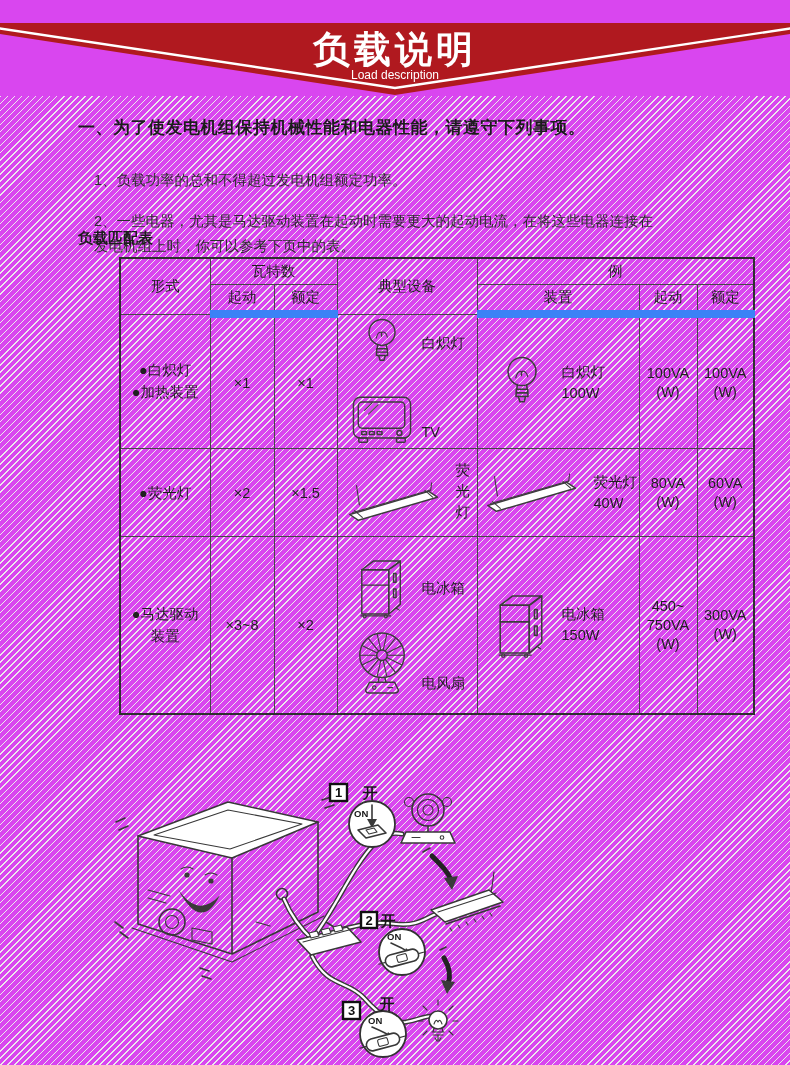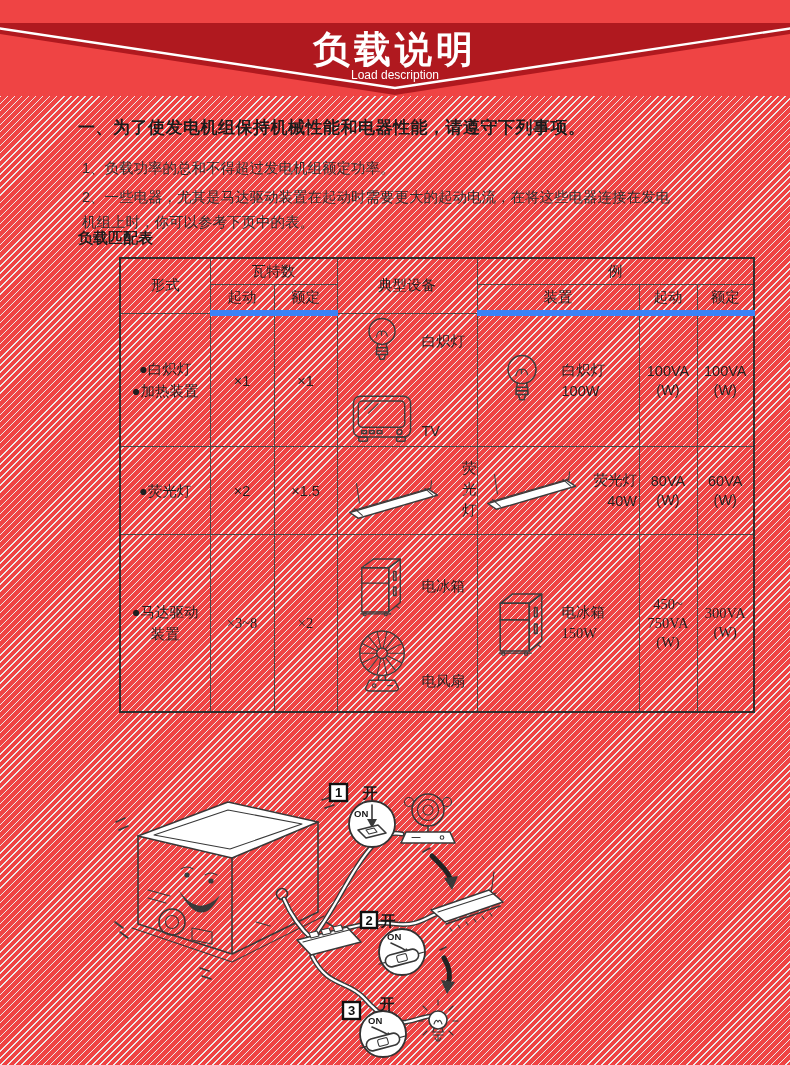--- a/index.html
+++ b/index.html
@@ -1,49 +1,49 @@
 <!DOCTYPE html>
 <html><head>
 <meta charset="utf-8">
 <style>
   html,body{margin:0;padding:0;}
-  .page{position:relative;width:790px;height:1065px;background:#ef4444;overflow:hidden;
+  .page{position:relative;width:790px;height:1065px;background:#d946ef;overflow:hidden;
         font-family:"Liberation Sans","DejaVu Sans",sans-serif;color:#1f1f1f;}
   .hatch{position:absolute;left:0;top:96px;width:790px;height:969px;
          background:repeating-linear-gradient(135deg,#ebebeb 0,#ebebeb 1px,rgba(0,0,0,0) 1px,rgba(0,0,0,0) 5px);}
   .banner-svg{position:absolute;left:0;top:0;z-index:2;}
   .banner-title{position:absolute;left:0;top:25px;width:790px;text-align:center;z-index:3;
                 font-size:37px;font-weight:700;color:#fff;letter-spacing:4px;}
   .banner-sub{position:absolute;left:0;top:68px;width:790px;text-align:center;z-index:3;
               font-size:12px;color:#fff;}
   .sec-heading{position:absolute;font-size:17px;font-weight:700;color:#1c1c1c;letter-spacing:.5px;z-index:4;}
   #s1-heading{left:78px;top:116px;font-family:Liberation Serif, serif;}
   #s2-heading{left:78px;top:735px;}
   .body-text{position:absolute;left:78px;top:152px;width:598px;font-size:14.5px;line-height:25px;color:#2d2d2d;z-index:4;}
-  .body-text p{margin:4px;}
+  .body-text p{margin:16px;}
   .tbl-caption{position:absolute;left:78px;top:229px;font-size:15px;font-weight:700;color:#1c1c1c;z-index:4;}
   table.load{position:absolute;left:78px;top:257px;border-collapse:collapse;table-layout:fixed;
              border:2px solid #2e2e2e;z-index:4;margin-left:41px;}
   .load td{border:1.4px solid #474747;font-size:14.5px;color:#1f1f1f;text-align:center;
            vertical-align:middle;padding:0;}
   .load tr.hrow td{height:25px;}
-  .load tr.h2 td{border-bottom:6px solid #3b82f6;}
+  .load tr.h2 td{border-bottom:8px solid #3b82f6;}
   .load tr.r0 td{height:130px;}
   .load tr.r1 td{height:87px;}
-  .load tr.r2 td{height:176px;font-family:Liberation Serif, serif;}
+  .load tr.r2 td{height:176px;}
   .type-cell{text-align:left;padding:0 4px 0 7px;white-space:pre-line;line-height:22px;}
   .num-cell{font-size:15px;}
   .ex-cell{white-space:pre-line;font-size:13.5px;line-height:19px;}
   .stack{display:flex;flex-direction:column;justify-content:center;gap:26px;padding-left:12px;}
   .itm{display:flex;align-items:center;}
   .itm.bottom{align-items:flex-end;}
   .ibox{display:flex;justify-content:center;align-items:center;}
   .w64{width:64px;} .w104{width:104px;}
   .lbl{font-size:14.5px;white-space:pre-line;text-align:left;line-height:21px;padding-left:8px;}
-  .itm.bottom .lbl{padding-bottom:2px;text-align:right;}
+  .itm.bottom .lbl{padding-bottom:2px;}
   svg.art{stroke:#3c3c3c;fill:none;stroke-width:1.5;stroke-linecap:round;stroke-linejoin:round;}
   .illus{position:absolute;left:60px;top:772px;z-index:4;}
   .ln{stroke:#383838;fill:none;stroke-width:1.6;stroke-linecap:round;stroke-linejoin:round;}
   .thin{stroke-width:1.1;}
   .cord-o{stroke:#383838;stroke-width:5;fill:none;stroke-linecap:round;}
   .cord-i{stroke:#ffffff;stroke-width:2.2;fill:none;stroke-linecap:round;}
   .wfill{fill:#ffffff;}
   .dk{fill:#3a3a3a;stroke:none;}
   .kai{font-size:15px;font-weight:700;fill:#161616;text-anchor:middle;}
   .onTxt{font-size:9.5px;font-weight:700;fill:#161616;}

